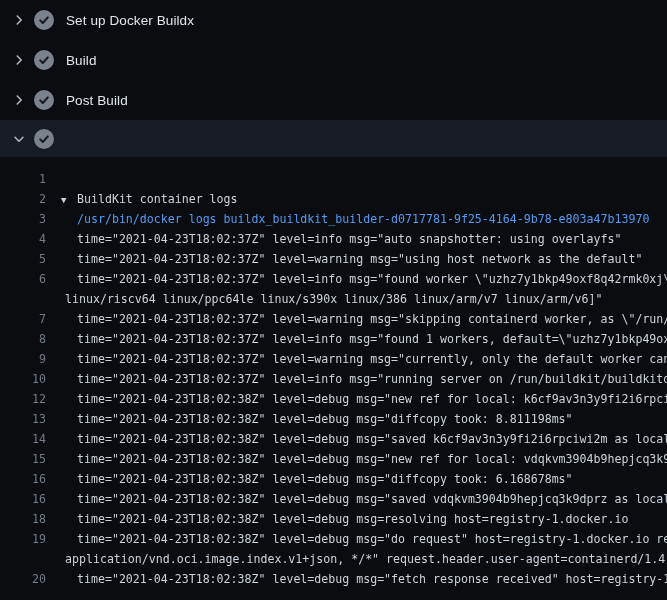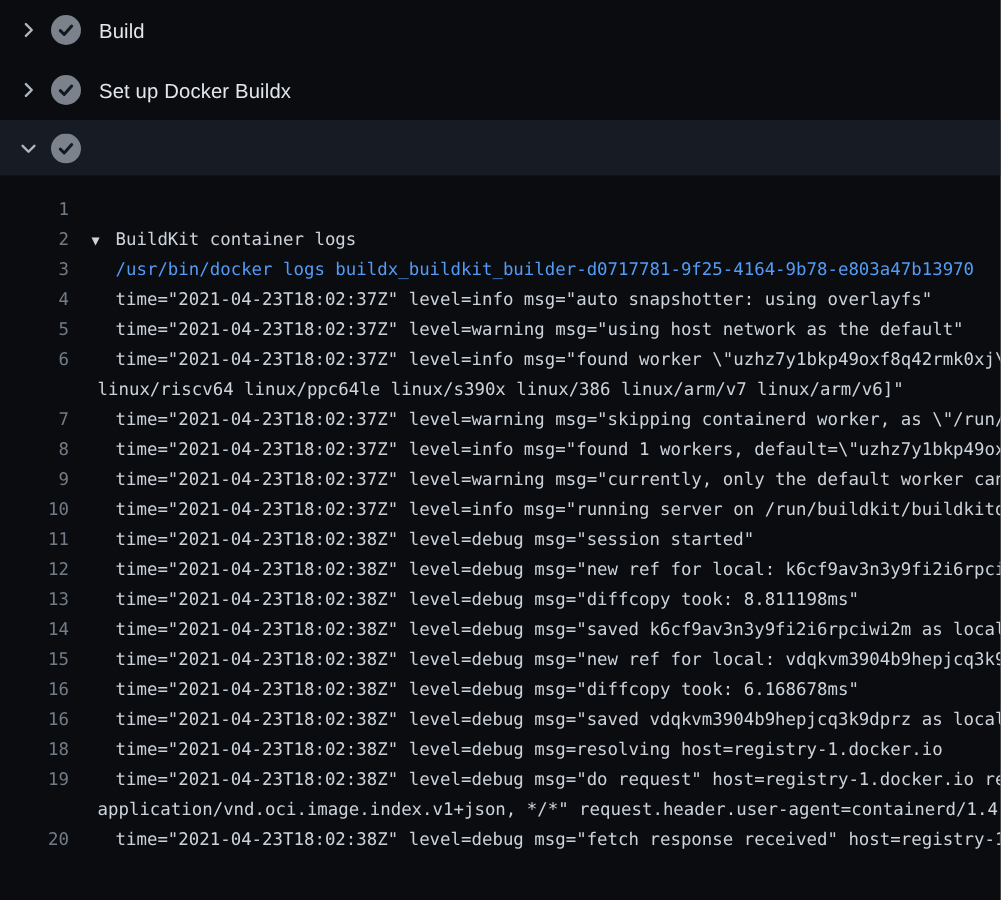--- a/index.html
+++ b/index.html
@@ -44,35 +44,49 @@
           <svg width="14" height="14" viewBox="0 0 16 16">
             <path d="M6 3.5 L10.5 8 L6 12.5" fill="none" stroke="#aeb7c0" stroke-width="1.8" stroke-linecap="round" stroke-linejoin="round"></path>
           </svg>
         </span>
         <span class="check">
           <svg width="20" height="20" viewBox="0 0 20 20">
             <circle cx="10" cy="10" r="10" fill="#7b828b"></circle>
             <path d="M6.2 10.4 L8.8 13 L13.8 7.4" fill="none" stroke="#14181f" stroke-width="2" stroke-linecap="round" stroke-linejoin="round"></path>
           </svg>
         </span>
+        <span class="step-label">Set up Docker Buildx</span>
+      </div>
+      <div class="step">
+        <span class="chev">
+          <svg width="14" height="14" viewBox="0 0 16 16">
+            <path d="M6 3.5 L10.5 8 L6 12.5" fill="none" stroke="#aeb7c0" stroke-width="1.8" stroke-linecap="round" stroke-linejoin="round"></path>
+          </svg>
+        </span>
+        <span class="check">
+          <svg width="20" height="20" viewBox="0 0 20 20">
+            <circle cx="10" cy="10" r="10" fill="#7b828b"></circle>
+            <path d="M6.2 10.4 L8.8 13 L13.8 7.4" fill="none" stroke="#14181f" stroke-width="2" stroke-linecap="round" stroke-linejoin="round"></path>
+          </svg>
+        </span>
         <span class="step-label">Build</span>
       </div>
       <div class="step">
         <span class="chev">
           <svg width="14" height="14" viewBox="0 0 16 16">
             <path d="M6 3.5 L10.5 8 L6 12.5" fill="none" stroke="#aeb7c0" stroke-width="1.8" stroke-linecap="round" stroke-linejoin="round"></path>
           </svg>
         </span>
         <span class="check">
           <svg width="20" height="20" viewBox="0 0 20 20">
             <circle cx="10" cy="10" r="10" fill="#7b828b"></circle>
             <path d="M6.2 10.4 L8.8 13 L13.8 7.4" fill="none" stroke="#14181f" stroke-width="2" stroke-linecap="round" stroke-linejoin="round"></path>
           </svg>
         </span>
-        <span class="step-label">Set up Docker Buildx</span>
+        <span class="step-label">Post Build</span>
       </div>
       <div class="step expanded">
         <span class="chev">
           <svg width="14" height="14" viewBox="0 0 16 16">
             <path d="M3.5 6 L8 10.5 L12.5 6" fill="none" stroke="#aeb7c0" stroke-width="1.8" stroke-linecap="round" stroke-linejoin="round"></path>
           </svg>
         </span>
         <span class="check">
           <svg width="20" height="20" viewBox="0 0 20 20">
             <circle cx="10" cy="10" r="10" fill="#7b828b"></circle>
@@ -86,21 +100,20 @@
       <div class="lrow"><a class="lnum">2</a><div class="ltext i0"><span class="group-toggle">▼</span><span>BuildKit container logs</span></div></div>
       <div class="lrow"><a class="lnum">3</a><div class="ltext i1 command">/usr/bin/docker logs buildx_buildkit_builder-d0717781-9f25-4164-9b78-e803a47b13970</div></div>
       <div class="lrow"><a class="lnum">4</a><div class="ltext i1">time="2021-04-23T18:02:37Z" level=info msg="auto snapshotter: using overlayfs"</div></div>
       <div class="lrow"><a class="lnum">5</a><div class="ltext i1">time="2021-04-23T18:02:37Z" level=warning msg="using host network as the default"</div></div>
       <div class="lrow"><a class="lnum">6</a><div class="ltext i1">time="2021-04-23T18:02:37Z" level=info msg="found worker \"uzhz7y1bkp49oxf8q42rmk0xj\", has support for platform: [linux/amd64 linux/arm64</div></div>
       <div class="lrow"><a class="lnum"></a><div class="ltext wrap">linux/riscv64 linux/ppc64le linux/s390x linux/386 linux/arm/v7 linux/arm/v6]"</div></div>
       <div class="lrow"><a class="lnum">7</a><div class="ltext i1">time="2021-04-23T18:02:37Z" level=warning msg="skipping containerd worker, as \"/run/containerd/containerd.sock\" doesn't exist"</div></div>
       <div class="lrow"><a class="lnum">8</a><div class="ltext i1">time="2021-04-23T18:02:37Z" level=info msg="found 1 workers, default=\"uzhz7y1bkp49oxf8q42rmk0xj\""</div></div>
       <div class="lrow"><a class="lnum">9</a><div class="ltext i1">time="2021-04-23T18:02:37Z" level=warning msg="currently, only the default worker can be used."</div></div>
       <div class="lrow"><a class="lnum">10</a><div class="ltext i1">time="2021-04-23T18:02:37Z" level=info msg="running server on /run/buildkit/buildkitd.sock"</div></div>
-      <div class="lrow"><a class="lnum">11</a><div class="ltext i1">time="2021-04-23T18:02:38Z" level=debug msg="session started"</div></div>
       <div class="lrow"><a class="lnum">12</a><div class="ltext i1">time="2021-04-23T18:02:38Z" level=debug msg="new ref for local: k6cf9av3n3y9fi2i6rpciwi2m"</div></div>
       <div class="lrow"><a class="lnum">13</a><div class="ltext i1">time="2021-04-23T18:02:38Z" level=debug msg="diffcopy took: 8.811198ms"</div></div>
       <div class="lrow"><a class="lnum">14</a><div class="ltext i1">time="2021-04-23T18:02:38Z" level=debug msg="saved k6cf9av3n3y9fi2i6rpciwi2m as local.sharedKey:local:"</div></div>
       <div class="lrow"><a class="lnum">15</a><div class="ltext i1">time="2021-04-23T18:02:38Z" level=debug msg="new ref for local: vdqkvm3904b9hepjcq3k9dprz"</div></div>
       <div class="lrow"><a class="lnum">16</a><div class="ltext i1">time="2021-04-23T18:02:38Z" level=debug msg="diffcopy took: 6.168678ms"</div></div>
       <div class="lrow"><a class="lnum">16</a><div class="ltext i1">time="2021-04-23T18:02:38Z" level=debug msg="saved vdqkvm3904b9hepjcq3k9dprz as local.sharedKey:local:"</div></div>
       <div class="lrow"><a class="lnum">18</a><div class="ltext i1">time="2021-04-23T18:02:38Z" level=debug msg=resolving host=registry-1.docker.io</div></div>
       <div class="lrow"><a class="lnum">19</a><div class="ltext i1">time="2021-04-23T18:02:38Z" level=debug msg="do request" host=registry-1.docker.io request.header.accept="appl</div></div>
       <div class="lrow"><a class="lnum"></a><div class="ltext wrap">application/vnd.oci.image.index.v1+json, */*" request.header.user-agent=containerd/1.4.4+unknown</div></div>
       <div class="lrow"><a class="lnum">20</a><div class="ltext i1">time="2021-04-23T18:02:38Z" level=debug msg="fetch response received" host=registry-1.docker.io</div></div>

